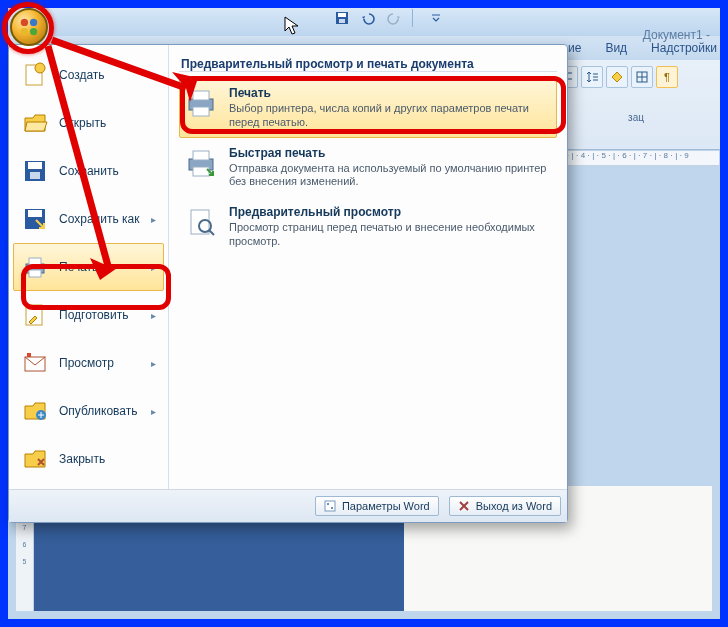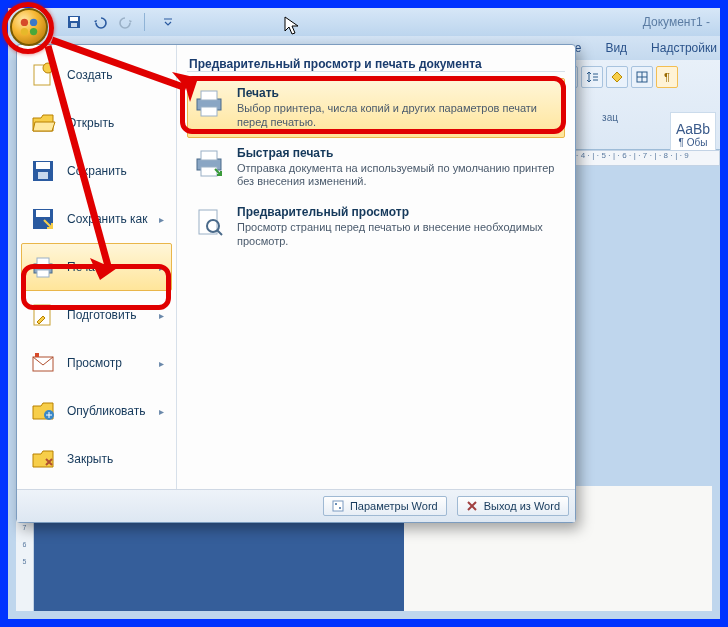--- a/index.html
+++ b/index.html
@@ -1,40 +1,40 @@
 <!DOCTYPE html>
 <html><head>
 <meta charset="utf-8">
 <style>
   * { box-sizing: border-box; margin: 0; padding: 0; font-family: "Segoe UI", Tahoma, sans-serif; }
   body { background: #0033ff; width: 728px; height: 627px; overflow: hidden; position: relative; }
   .frame { position: absolute; left: 8px; top: 8px; right: 8px; bottom: 8px; background: #bfd6ed; }
 
   
-  .titlebar { height: 28px; background: linear-gradient(#d7e7f7,#bcd5ee); display: flex; align-items: center; padding: 0 6px; position: relative; }
+  .titlebar { height: 28px; background: linear-gradient(#d7e7f7,#bcd5ee); display: flex; align-items: center; padding: 0 6px; position: relative; flex-direction: column; }
   .office-btn { width: 38px; height: 38px; border-radius: 50%; background: radial-gradient(circle at 35% 30%, #ffe9a8, #f7b733 40%, #a66a00 100%); border: 2px solid #7a5a00; position: absolute; left: 2px; top: 0px; z-index: 20; display:flex; align-items:center; justify-content:center; }
   .office-btn svg { width: 22px; height: 22px; }
   .office-circle { position:absolute; left:-6px; top:-6px; width:52px; height:52px; border:5px solid #e00000; border-radius:50%; z-index:30; box-shadow: 0 0 4px rgba(200,0,0,.6); pointer-events:none;}
   .qat { display:flex; gap:6px; margin-left:50px; align-items:center; }
   .qat-btn { width:20px; height:20px; display:flex; align-items:center; justify-content:center; color:#2a5a8a; }
   .qat-sep { width:6px; height:18px; border-left:1px solid #8fb3d6; margin:0 2px;}
   .doc-title { margin-left:auto; color:#5b7ca3; font-size:12px; padding-right:4px;}
 
   
   .tabs-row { height: 24px; background: linear-gradient(#d3e3f4,#c4d9ee); display:flex; align-items:center; padding-left:560px; gap:24px; font-size:12px; color:#2a528a;}
   .ribbon-right { position:absolute; right:0; top:52px; width:168px; height:90px; background:linear-gradient(#e8f0f9,#dce8f5); border-bottom:1px solid #9ebcd8; padding:6px 4px; font-size:11px; color:#1a3c6e;}
   .rb-group { display:flex; gap:3px; margin-bottom:4px; align-items:center;}
   .rb-btn { width:22px; height:22px; border:1px solid #a8c3de; background:#eaf2fb; border-radius:2px; display:flex; align-items:center; justify-content:center; font-size:11px; color:#2a5a8a;}
   .rb-pil { border:1px solid #f3be52; background:#fff3d6; color:#9a6a00; }
   .rb-style { width:46px; height:44px; border:1px solid #cbdbeb; background:#fff; display:flex; flex-direction:column; align-items:center; justify-content:center; font-size:10px; color:#3a5a8a;}
   .rb-label { font-size:10px; color:#4a6a92; text-align:center;}
   .ruler-right { position:absolute; right:0; top:142px; width:168px; height:16px; background:#f3f6fa; border:1px solid #c3d3e5; font-size:8px; color:#5a7aa0; overflow:hidden; white-space:nowrap; padding-left:2px;}
 
   
-  .office-menu { position:absolute; left:8px; top:36px; width:560px; background:#fdfdfd; border:1px solid #7c9cbf; border-radius:4px; box-shadow: 4px 6px 14px rgba(0,0,0,.35); z-index:10; }
+  .office-menu { position:absolute; left:0; top:36px; width:560px; background:#fdfdfd; border:1px solid #7c9cbf; border-radius:4px; box-shadow: 4px 6px 14px rgba(0,0,0,.35); z-index:10; }
   .om-body { display:flex; }
   .om-left { width:160px; padding:6px 4px; border-right:1px solid #d7e0ea;}
   .om-item { display:flex; align-items:center; gap:10px; padding:10px 8px; font-size:12px; color:#15395b; border-radius:2px; position:relative;}
   .om-item .arrow { margin-left:auto; color:#6a88aa; font-size:10px;}
   .om-item.hover { background: linear-gradient(#fff6d9,#ffe59a); border:1px solid #e9b64a; padding:9px 7px;}
   .om-item .ico { width:28px; height:28px; display:flex; align-items:center; justify-content:center;}
   .om-right { flex:1; padding:8px 10px 10px;}
   .om-right-title { font-size:12px; font-weight:bold; color:#1a3c6e; padding:4px 2px 0; border-bottom:1px solid #d7e0ea; margin-bottom:6px;}
   .sub-item { display:flex; gap:12px; padding:8px 6px; border-radius:2px;}
   .sub-item.hover { background: linear-gradient(#fff6d9,#ffe59a); border:1px solid #e9b64a; padding:7px 5px;}
@@ -131,24 +131,20 @@
             <path d="M1 6h10M6 1v10" stroke="#2a5a8a"></path>
           </svg>
         </div>
       <div class="rb-btn rb-pil">¶</div>
       <div style="flex:1"></div>
     </div>
     <div style="display:flex; gap:6px; align-items:flex-start;margin-top:24px;">
       <div style="flex:1">
           <div class="rb-label">зац</div>
         </div>
-      <div class="rb-style">
-        <div style="font-size:14px;">AaBb</div>
-        <div>¶ Обы</div>
-      </div>
     </div>
   </div>
   <div class="ruler-right">· 3 · | · 4 · | · 5 · | · 6 · | · 7 · | · 8 · | · 9</div>
 
   <div class="office-menu">
     <div class="om-body">
       <div class="om-left">
         <div class="om-item">
           <div class="ico">
               <svg width="26" height="26">

